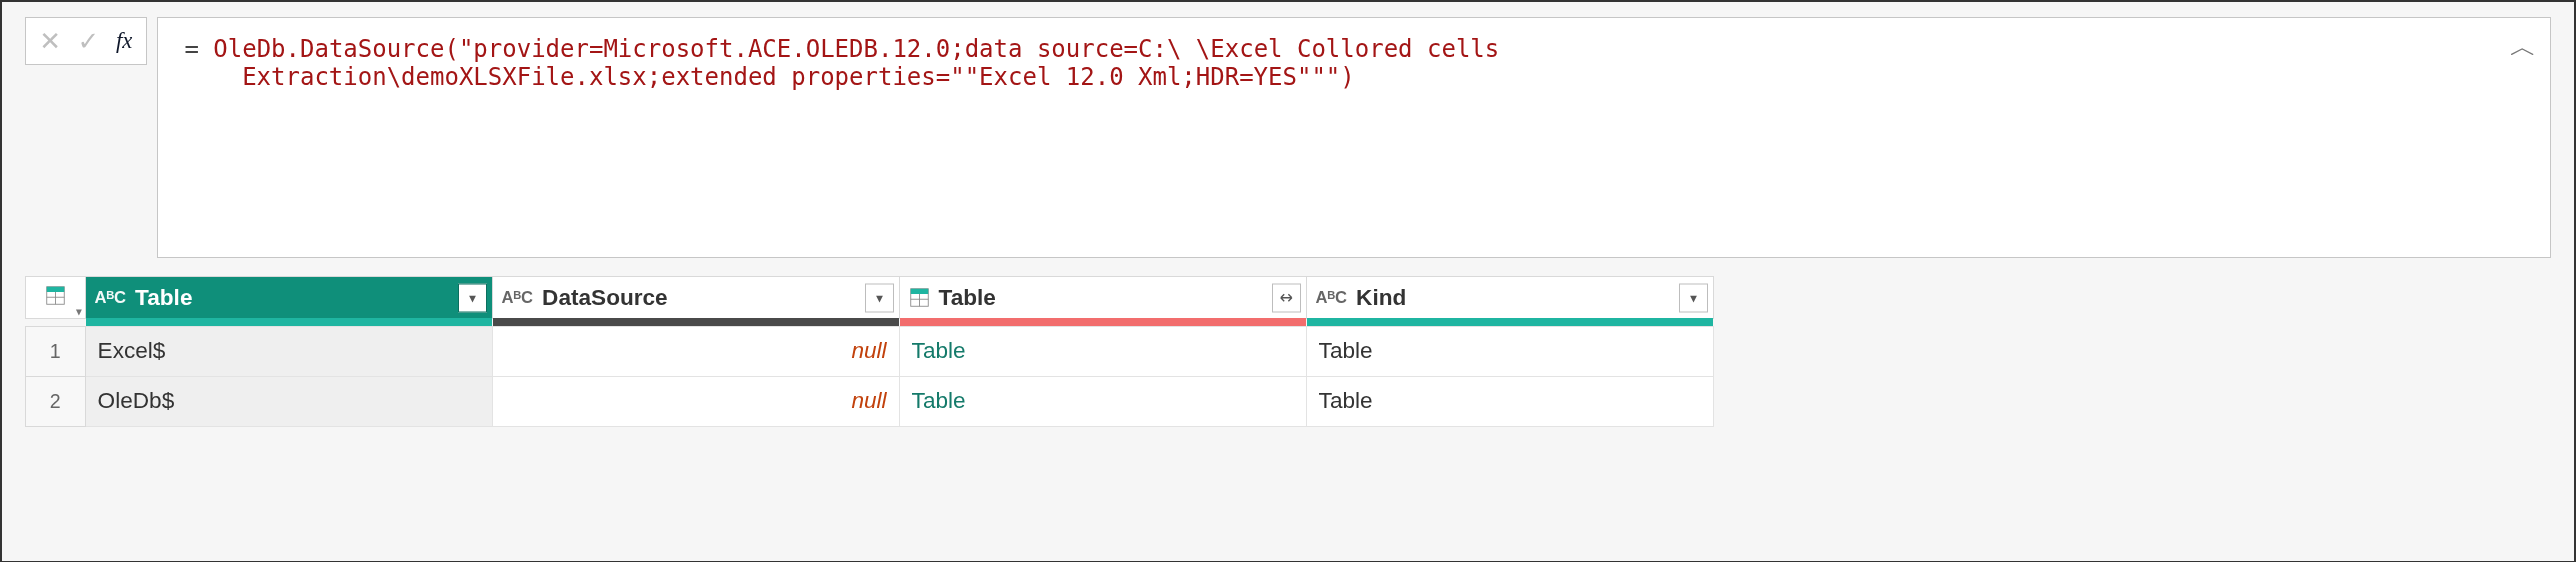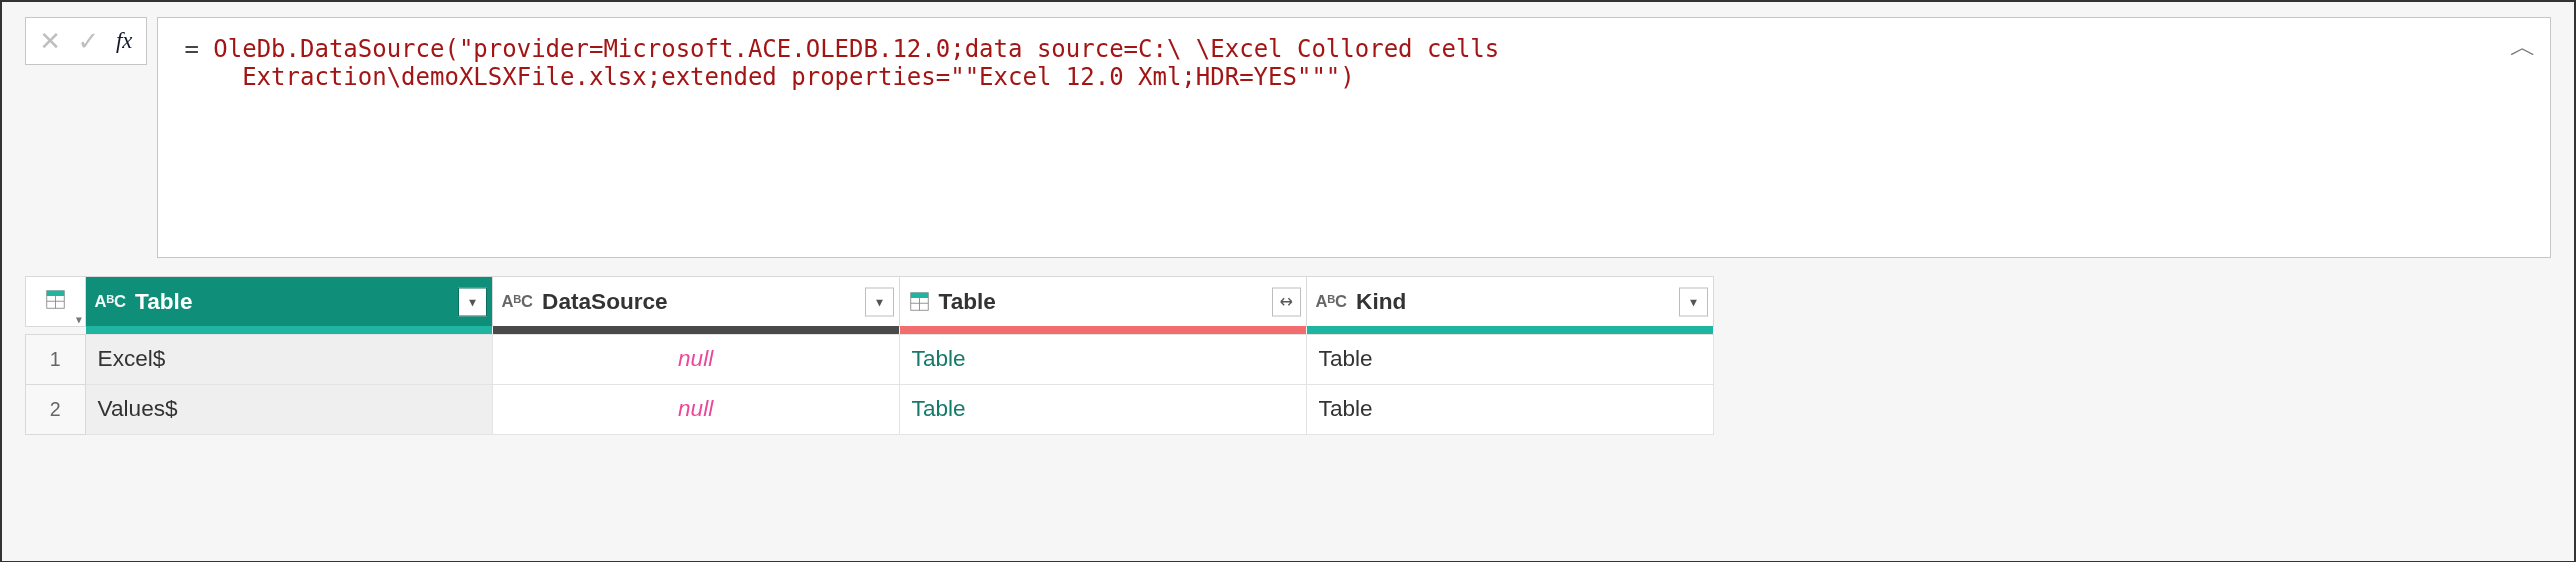--- a/index.html
+++ b/index.html
@@ -9,32 +9,32 @@
   .fx-ctrls { display:flex; align-items:center; gap:16.6px; border:0.8px solid #c6c6c6; background:#fff; padding:7.5px 13.6px; height:48px; }
   .fx-ctrls .ic { color:#bfbfbf; font-size:26px; line-height:1; }
   .fx-label { font-style:italic; font-family:"Cambria Math","Segoe UI",serif; font-size:22.6px; color:#0f172a; }
   .formula-box { flex:1; border:0.8px solid #c6c6c6; background:#fff; padding:16.6px 26px; font-family:Consolas,monospace; font-size:24px; min-height:241px; color:#a31515; position:relative; }
   .formula-box .eq { color:#444; }
   .collapse { position:absolute; right:13.6px; top:10.5px; color:#777; font-size:27px; }
   .grid-wrap { padding:10.5px 22.6px 0 22.6px; }
   table.grid { border-collapse:collapse; font-size:22.6px; color:#333; }
   .rownum-head, .rownum { width:60px; text-align:center; background:#fff; border:0.8px solid #d9d9d9; color:#666; font-size:19.6px; }
   .rownum { background:#f8f8f8; height:50px; }
-  th { border:0.8px solid #d9d9d9; background:#fff; font-weight:600; padding:0; height:50px; position:relative; }
+  th { border:0.8px solid #d9d9d9; background:#fff; font-weight:600; padding:0; height:42px; position:relative; }
   th.sel { background:#0f8f7a; color:#fff; }
   th .inner { display:flex; align-items:center; gap:9px; padding:0 9px; height:100%; }
   th .abc { font-size:16.6px; opacity:0.75; }
   th.sel .abc { opacity:0.95; }
   th .dd { position:absolute; right:4.5px; top:50%; transform:translateY(-50%); width:29px; height:29px; border:0.8px solid #bdbdbd; background:#fff; display:flex; align-items:center; justify-content:center; color:#555; font-size:12px;}
   th.sel .dd { border-color:#0b6f5f; }
   th .expand { position:absolute; right:4.5px; top:50%; transform:translateY(-50%); width:29px; height:29px; border:0.8px solid #bdbdbd; background:#fff; display:flex; align-items:center; justify-content:center; color:#555;}
   td { border:0.8px solid #e3e3e3; padding:9px 12px; height:50px; background:#fff; }
   td.rowsel { background:#efefef; }
   td.link { color:#147a6a; }
-  td.right { text-align:center; font-style:italic; color:#ec4899; }
+  td.right { text-align:right; font-style:italic; color:#c2410c; }
   .bar { height:7.5px; }
   .bar.teal { background:#1fb5a1; }
   .bar.dark { background:#4a4a4a; }
   .bar.red  { background:#f26d6d; }
   th .barrow { position:absolute; left:0; right:0; bottom:-7.5px; height:7.5px; }
   .tableicon { width:21px; height:21px; display:inline-block; }
   .tableicon svg { display:block; }
 </style>
 </head>
 <body>
@@ -132,21 +132,21 @@
 
       <tr>
         <td class="rownum">1</td>
         <td class="rowsel">Excel$</td>
         <td class="right">null</td>
         <td class="link">Table</td>
         <td>Table</td>
       </tr>
       <tr>
         <td class="rownum">2</td>
-        <td class="rowsel">Values$</td>
+        <td class="rowsel">OleDb$</td>
         <td class="right">null</td>
         <td class="link">Table</td>
         <td>Table</td>
       </tr>
     </tbody>
       </table>
   </div>
 
 </div>
 

